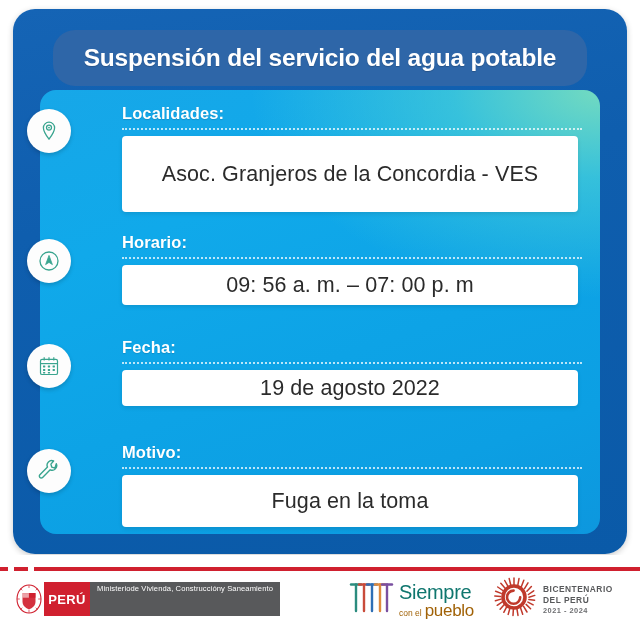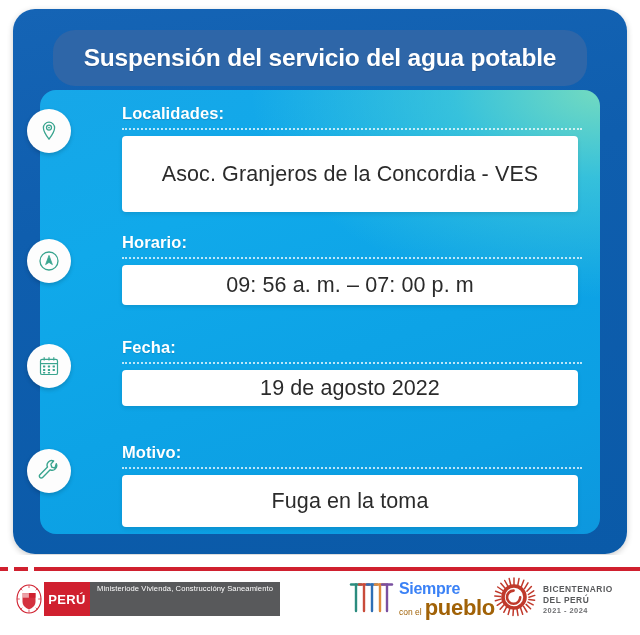--- a/index.html
+++ b/index.html
@@ -233,38 +233,38 @@
     align-items: center;
   }
   .siempre-marks { margin-right: 5px; }
   .siempre-words {
     display: flex;
     flex-direction: column;
     justify-content: center;
     line-height: 1.0;
   }
   .siempre-top {
-    color: #3b82f6;
-    font-size: 16px;
-    font-weight: bold;
+    color: #0f766e;
+    font-size: 20px;
+    font-weight: normal;
     letter-spacing: -0.3px;
   }
   .siempre-bottom {
     display: flex;
     align-items: baseline;
     color: #a16207;
   }
   .siempre-small {
     font-size: 8.5px;
     font-weight: normal;
     margin-right: 3px;
   }
   .siempre-pueblo {
-    font-size: 22px;
-    font-weight: bold;
+    font-size: 17px;
+    font-weight: normal;
     letter-spacing: -0.3px;
   }
 
   
   .bicentenario {
     position: absolute;
     left: 492px;
     top: 1px;
     height: 44px;
     display: flex;

